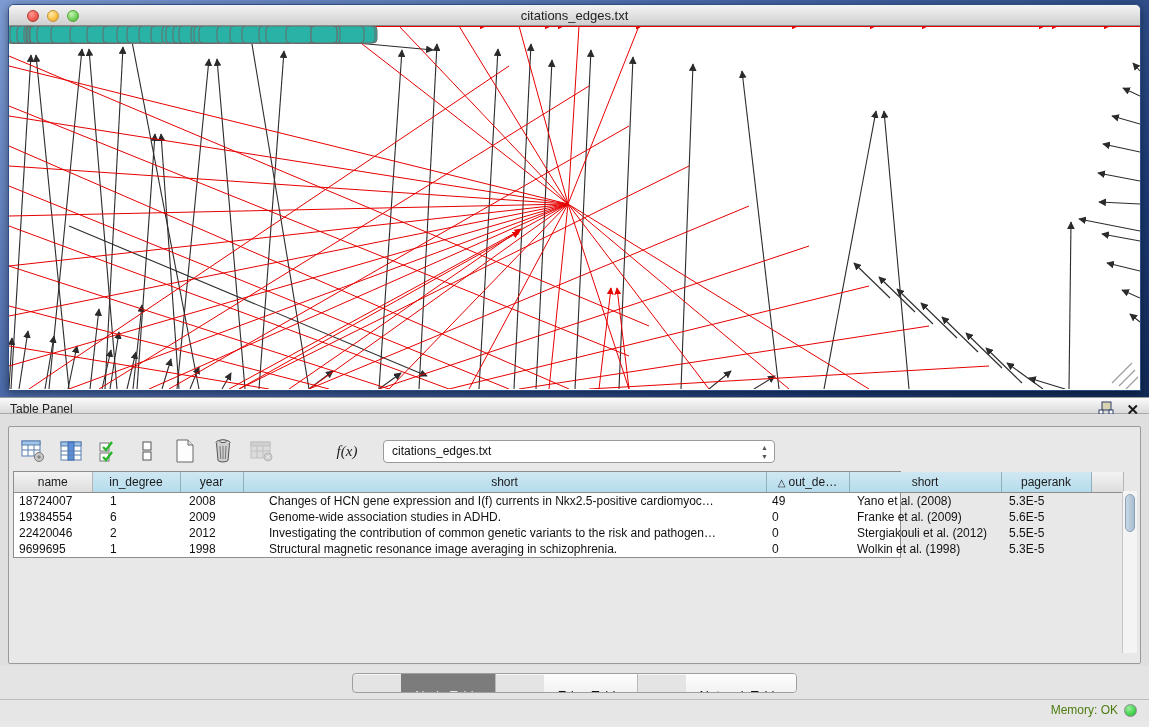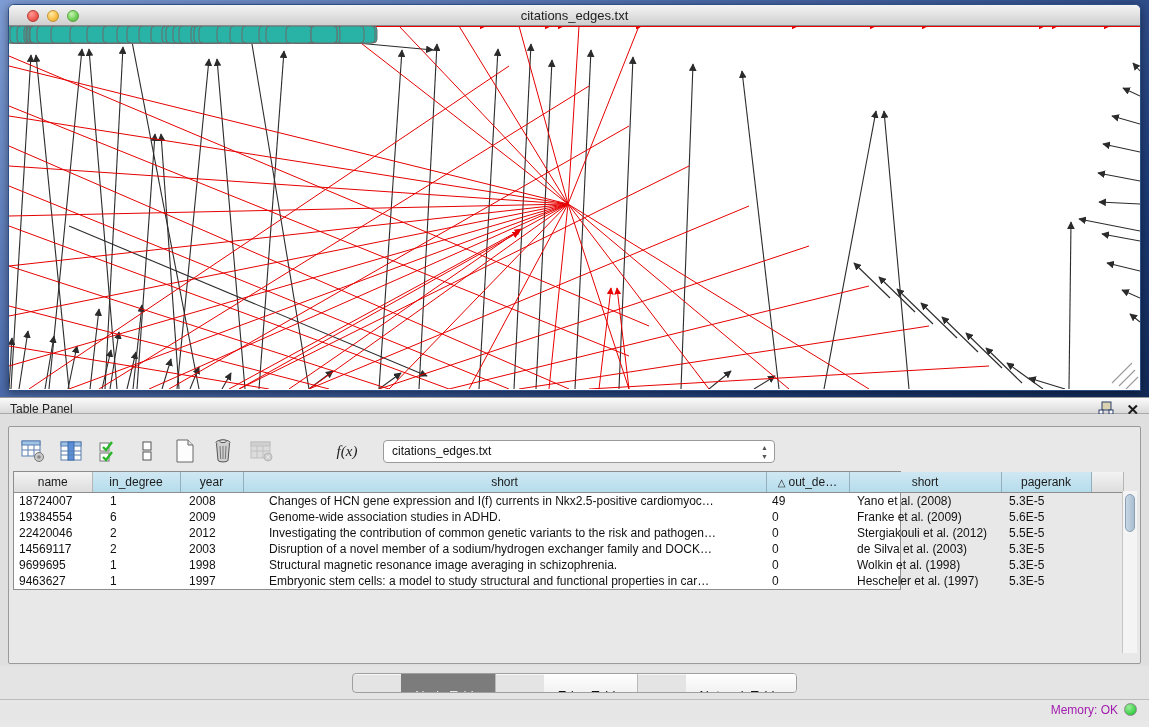--- a/index.html
+++ b/index.html
@@ -58,22 +58,22 @@
 
   
   .tabbar { height:33px; background:#e4e4e4; display:flex; align-items:center; justify-content:center; }
   .seg { display:flex; border:1px solid #9f9f9f; border-radius:4px; overflow:hidden; height:20px;
     box-shadow:inset 0 1px 0 rgba(255,255,255,.7); }
   .seg-item { padding:12px 14px; font-size:13px; line-height:19px; color:#111;
     background:linear-gradient(#fefefe,#eeeeee); border-right:1px solid #b9b9b9;margin-left:48px; }
   .seg-item:last-child { border-right:none; }
   .seg-item.sel { background:#7c7c7c; color:#e9e9e9; }
   .statusbar { height:22px; background:#e6e6e6; border-top:1px solid #bcbcbc; position:relative; }
-  .mem { position:absolute; right:12px; top:3px; display:flex; align-items:flex-start; gap:6px;
-    font-size:12px; color:#a21caf; }
+  .mem { position:absolute; right:12px; top:3px; display:flex; align-items:center; gap:6px;
+    font-size:12px; color:#4d7c0f; }
   .mem-dot { width:13px; height:13px; border-radius:50%; border:1px solid #8a8a8a;
     background:radial-gradient(circle at 35% 30%,#9af09a,#3fd04a 65%,#2aa836); }
 </style>
 </head>
 <body>
 
 <div class="desktop">
   <div class="net-window">
     <div class="titlebar">
       <div class="lights">
@@ -908,46 +908,26 @@
               <td>22420046</td>
               <td>2</td>
               <td>2012</td>
               <td>Investigating the contribution of common genetic variants to the risk and pathogen…</td>
               <td>0</td>
               <td>Stergiakouli et al. (2012)</td>
               <td>5.5E-5</td>
               <td></td>
             </tr>
             <tr>
-              <td>14569117</td>
-              <td>2</td>
-              <td>2003</td>
-              <td>Disruption of a novel member of a sodium/hydrogen exchanger family and DOCK…</td>
-              <td>0</td>
-              <td>de Silva et al. (2003)</td>
-              <td>5.3E-5</td>
-              <td></td>
-            </tr>
-            <tr>
               <td>9699695</td>
               <td>1</td>
               <td>1998</td>
               <td>Structural magnetic resonance image averaging in schizophrenia.</td>
               <td>0</td>
               <td>Wolkin et al. (1998)</td>
-              <td>5.3E-5</td>
-              <td></td>
-            </tr>
-            <tr>
-              <td>9463627</td>
-              <td>1</td>
-              <td>1997</td>
-              <td>Embryonic stem cells: a model to study structural and functional properties in car…</td>
-              <td>0</td>
-              <td>Hescheler et al. (1997)</td>
               <td>5.3E-5</td>
               <td></td>
             </tr>
           </tbody>
       </table>
     </div>
     <div class="vscroll">
       <div class="vthumb"></div>
     </div>
   </div>

